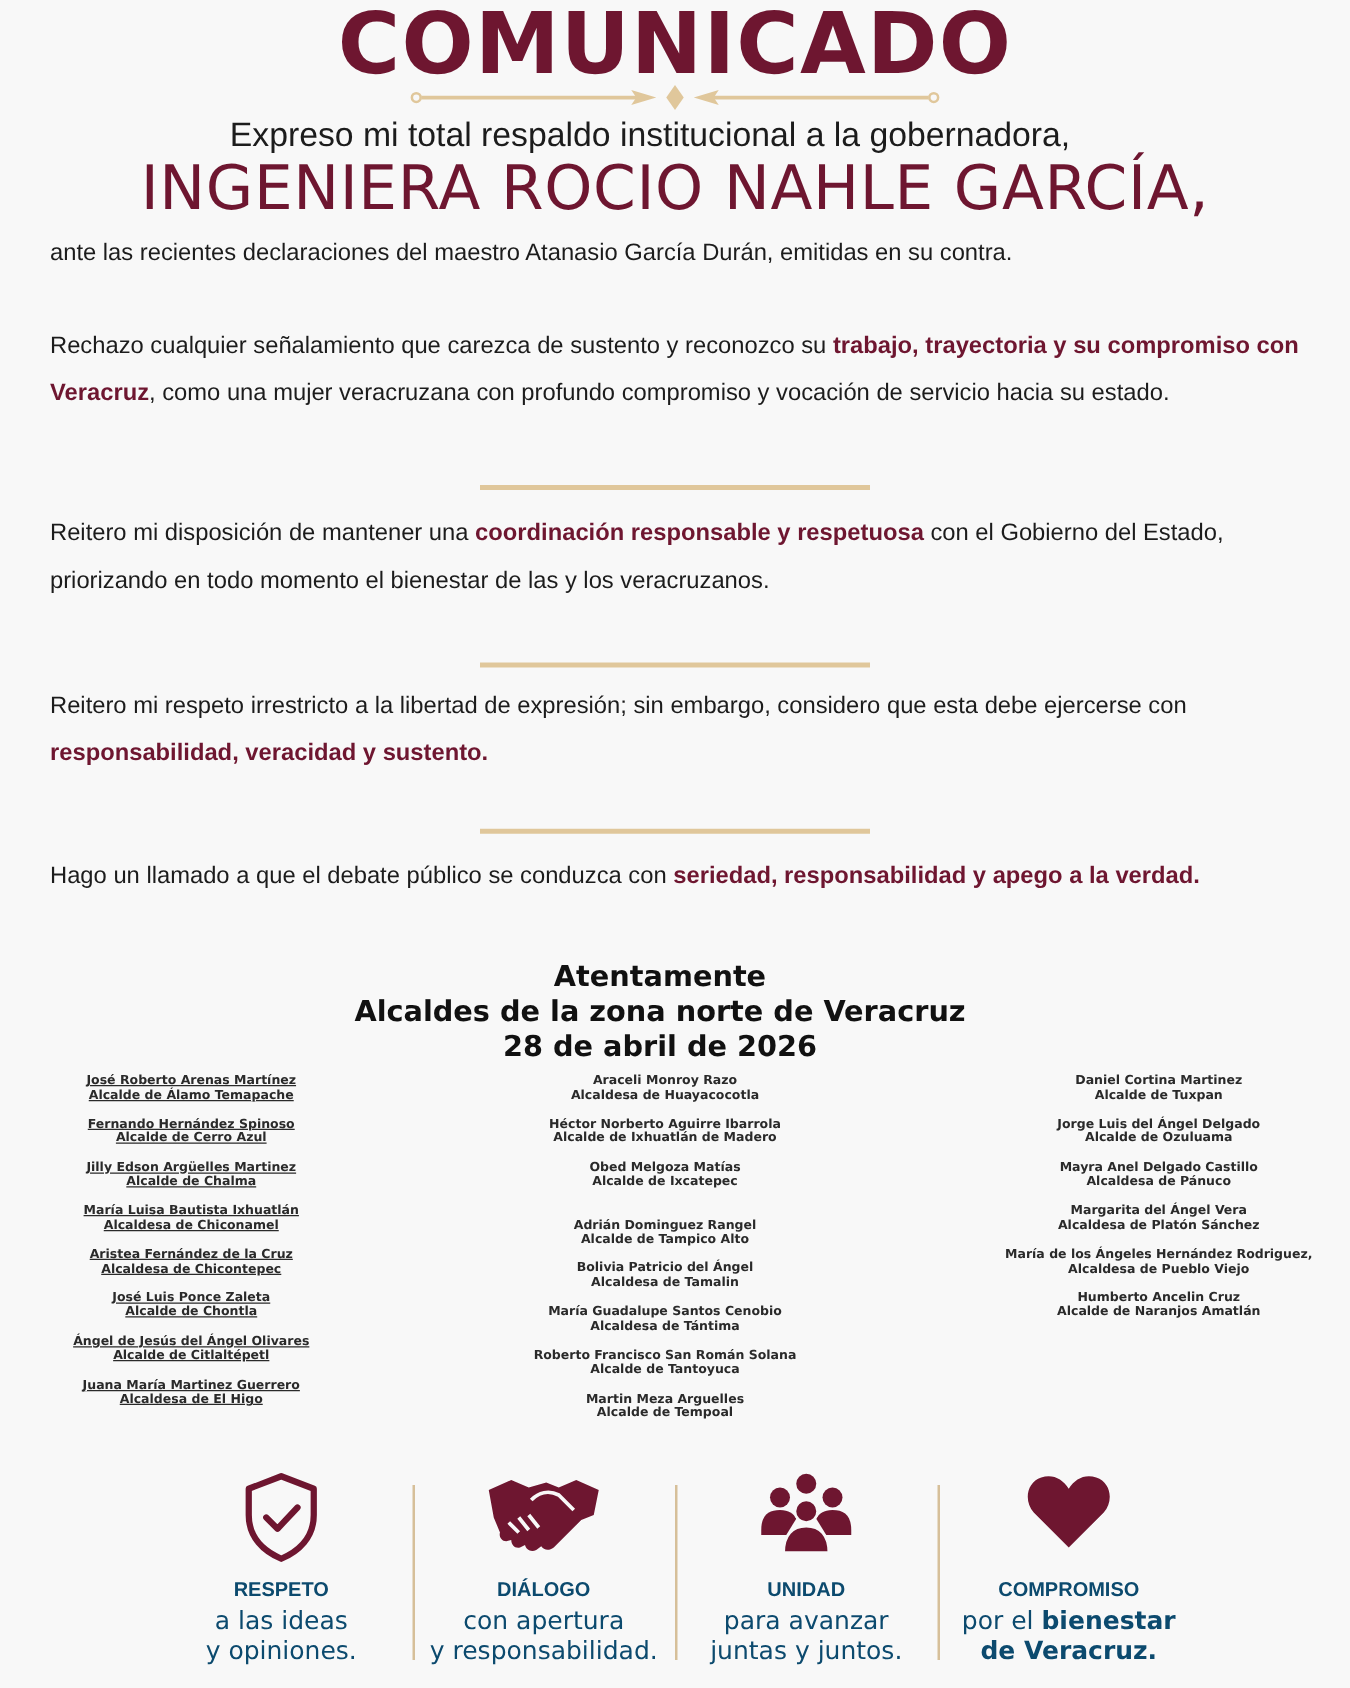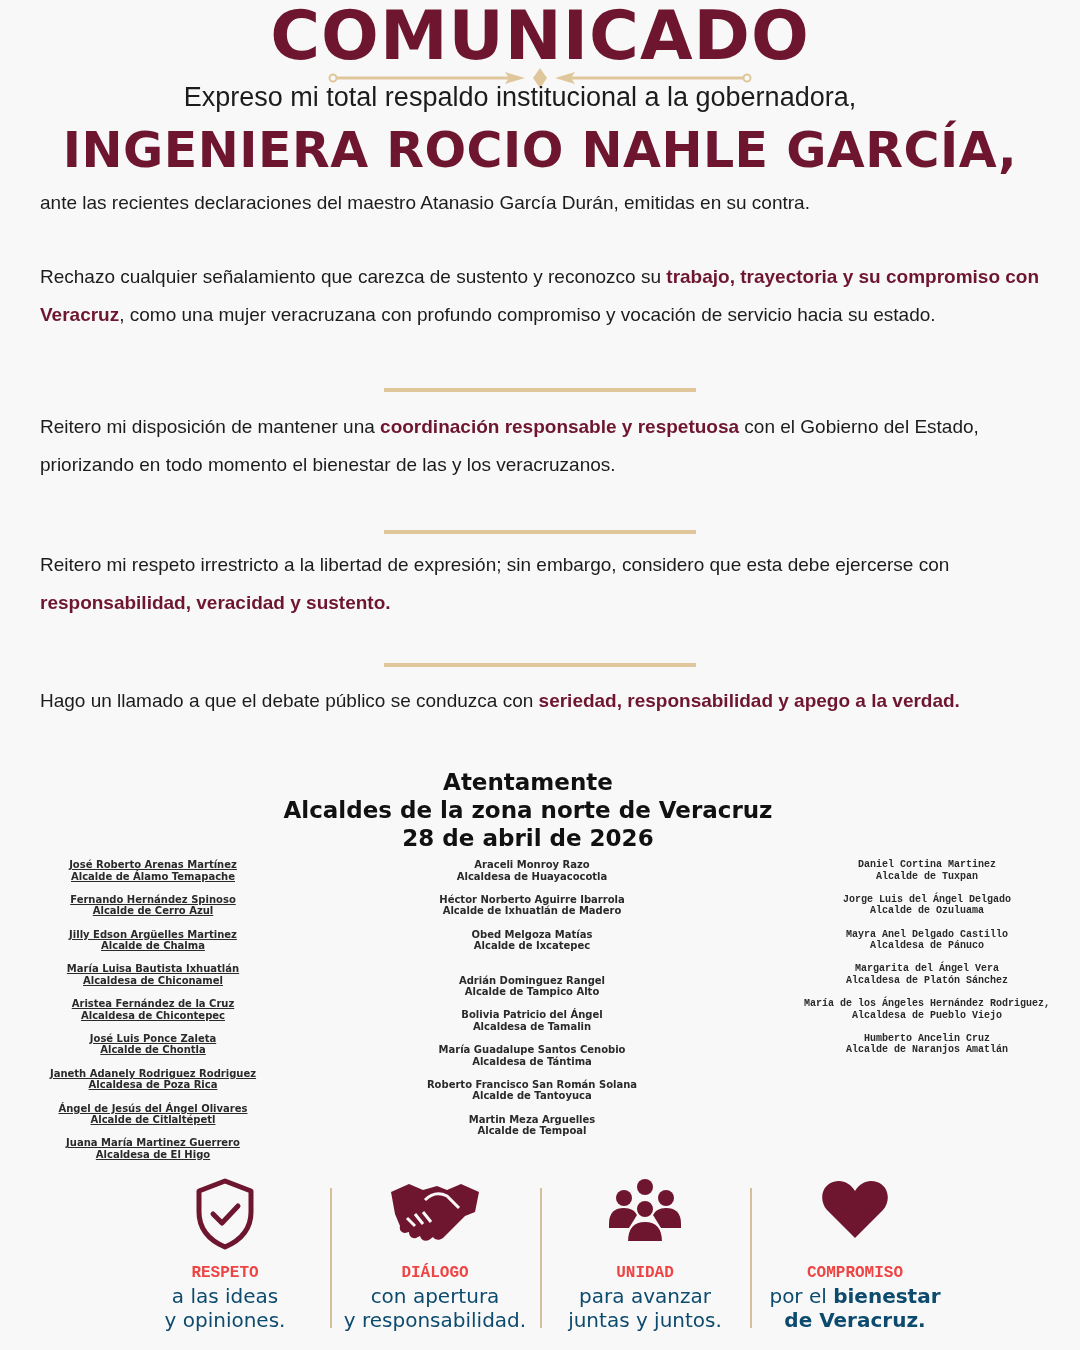--- a/index.html
+++ b/index.html
@@ -34,36 +34,36 @@
     }
     .ornament {
       position: absolute;
       top: 66px;
       left: 325px;
       width: 430px;
       height: 24px;
     }
     .intro {
       position: absolute;
-      top: 80px;
+      top: 91px;
       left: 0;
       width: 1040px;
       text-align: center;
       font-size: 27px;
       line-height: 34px;
       color: #1c1c1c;
     }
     .name {
       position: absolute;
       top: 120px;
       left: 0;
       width: 1080px;
       text-align: center;
       font-family: "DejaVu Sans", sans-serif;
-      font-weight: bold;
+      font-weight: normal;
       font-size: 49px;
       line-height: 62px;
       color: #6e1630;
       letter-spacing: 0.5px;
     }
     .para {
       position: absolute;
       left: 40px;
       width: 1000px;
       font-size: 19px;
@@ -107,21 +107,21 @@
       width: 260px;
       text-align: center;
       font-family: "DejaVu Sans", sans-serif;
       font-weight: bold;
       font-size: 10px;
       line-height: 11.5px;
       color: #2a2a2a;
     }
     .sig-col.left { left: 23px; text-decoration: underline; }
     .sig-col.center { left: 402px; }
-    .sig-col.right { left: 797px; width: 260px; font-family: Liberation Mono, monospace; }
+    .sig-col.right { left: 797px; width: 260px; }
     .sig {
       margin-bottom: 11.8px;
     }
     .sig.gap { margin-top: 23px; }
     .values {
       position: absolute;
       top: 1170px;
       left: 120px;
       width: 840px;
       height: 180px;
@@ -142,24 +142,24 @@
     }
     .value .icon {
       height: 82px;
       display: flex;
       align-items: flex-start;
       justify-content: center;
       padding-top: 8px;
     }
     .value .vtitle {
       margin-top: 10px;
-      font-family: Liberation Mono, monospace;
+      font-family: Liberation Sans, sans-serif;
       font-weight: bold;
       font-size: 16px;
-      color: #ef4444;
+      color: #0c4a6e;
       line-height: 22px;
     }
     .value .vdesc {
       font-family: "DejaVu Sans", sans-serif;
       font-size: 20px;
       line-height: 24px;
       color: #0c4a6e;
     }
     .value .vdesc .strong { font-weight: bold; }
   </style>
@@ -222,24 +222,20 @@
         <div>María Luisa Bautista Ixhuatlán</div>
         <div>Alcaldesa de Chiconamel</div>
       </div>
     <div class="sig">
         <div>Aristea Fernández de la Cruz</div>
         <div>Alcaldesa de Chicontepec</div>
       </div>
     <div class="sig">
         <div>José Luis Ponce Zaleta</div>
         <div>Alcalde de Chontla</div>
-      </div>
-    <div class="sig">
-        <div>Janeth Adanely Rodriguez Rodriguez</div>
-        <div>Alcaldesa de Poza Rica</div>
       </div>
     <div class="sig">
         <div>Ángel de Jesús del Ángel Olivares</div>
         <div>Alcalde de Citlaltépetl</div>
       </div>
     <div class="sig">
         <div>Juana María Martinez Guerrero</div>
         <div>Alcaldesa de El Higo</div>
       </div>
   </div>

